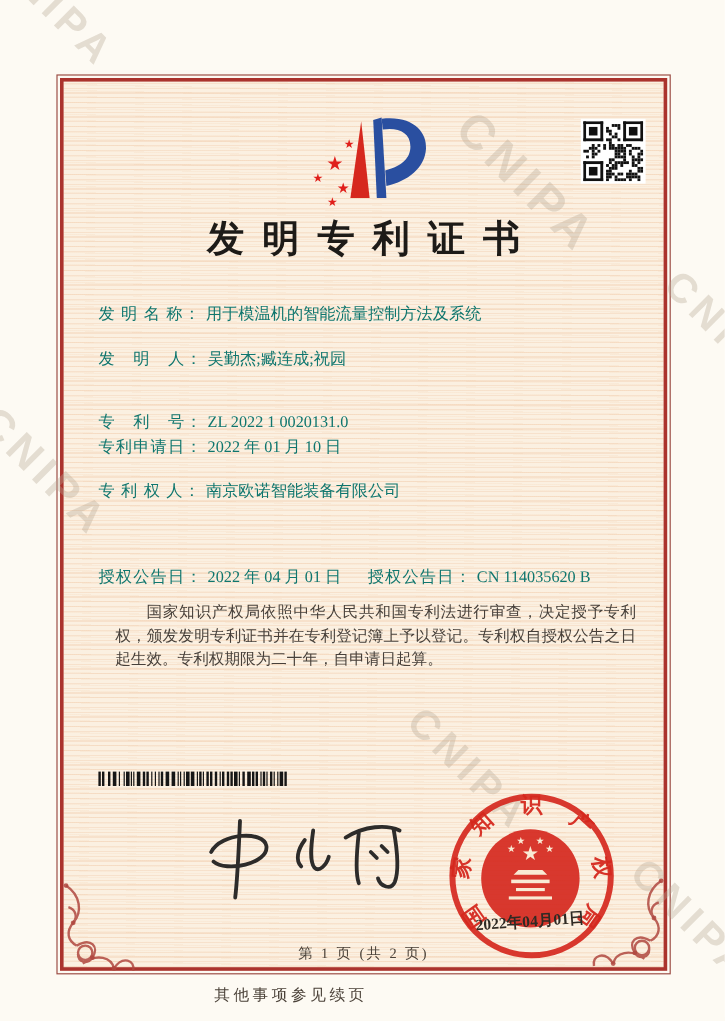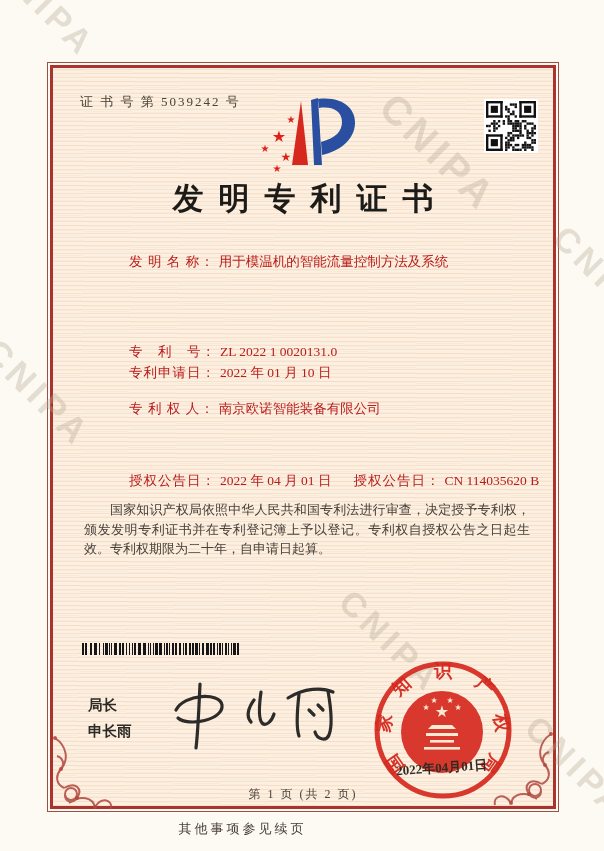--- a/index.html
+++ b/index.html
@@ -14,27 +14,27 @@
          background:
            repeating-linear-gradient(0deg, rgba(231,166,118,0.20) 0 1px, rgba(0,0,0,0) 1px 4px),
            repeating-linear-gradient(1.2deg, rgba(238,186,140,0.12) 0 1px, rgba(0,0,0,0) 1px 5px),
            #fbf0e1;}
   .content{position:absolute;z-index:3;left:0;top:0;width:604px;height:851px;}
   .certno{position:absolute;left:80px;top:93px;font-size:13px;letter-spacing:2px;color:#4a4138;}
   .logo{position:absolute;left:250px;top:95px;width:112px;height:80px;}
   .qr{position:absolute;left:484px;top:99px;width:54px;height:54px;background:#fff;padding:2px;box-sizing:border-box;}
   .title{position:absolute;left:47px;top:178px;width:512px;text-align:center;font-size:31px;
          font-weight:700;color:#1d1b18;letter-spacing:15px;text-indent:15px;}
-  .row{position:absolute;left:82px;width:460px;font-size:13.5px;white-space:nowrap;color:#b91c1c;margin-left:47px;}
+  .row{position:absolute;left:82px;width:460px;font-size:13.5px;white-space:nowrap;color:#0f766e;}
   .flabel{letter-spacing:1px;}
   .fvalue{margin-left:4px;}
   .fvalue2{margin-left:22px;}
   .paras{position:absolute;left:80px;top:500px;width:450px;font-size:13px;line-height:19.5px;
          color:#47403a;text-align:justify;}
-  .paras p{margin:0 0 8px 4px;text-indent:2em;}
+  .paras p{margin:0 0 8px 16px;text-indent:2em;}
   .barcode{position:absolute;left:82px;top:643px;width:158px;height:12px;}
   .issuer{position:absolute;left:88px;top:692px;font-family:"Liberation Sans","DejaVu Sans",sans-serif;
           font-size:14.5px;font-weight:600;color:#2d2a26;line-height:26px;}
   .sig{position:absolute;left:158px;top:676px;width:188px;height:86px;}
   .seal{position:absolute;left:368px;top:655px;width:150px;height:150px;z-index:5;}
   .pagenum{position:absolute;left:47px;top:786px;width:512px;text-align:center;font-size:12px;
            letter-spacing:2px;color:#4a4138;}
   .footnote{position:absolute;left:0;top:820px;width:485px;text-align:center;font-size:13px;
             letter-spacing:3px;color:#4a4138;}
   .orn{position:absolute;width:66px;height:80px;}
@@ -52,21 +52,20 @@
   <div class="wm" style="left:540px;top:258px;font-size:34px;">CNIPA</div>
   <div class="wm" style="left:326px;top:622px;font-size:34px;">CNIPA</div>
   <div class="wm" style="left:512px;top:748px;font-size:34px;">CNIPA</div>
 
   <div class="frame">
     <div class="frame-inner"></div>
   </div>
 
   <div class="content">
 
-    <div class="certno">证 书 号 第 5039242 号</div>
 
     <div class="logo">
       <svg width="112" height="80" viewBox="0 0 112 80">
         <polygon points="51,6 58,70 42,70" fill="#d6281e"></polygon>
         <polygon points="61,5 68,3 72,70 64,70" fill="#2a4fa0"></polygon>
         <path d="M68,4 C94,1 106,15 105,29 C104,45 90,56 72,60 L71,47 C86,43 92,36 92,27 C92,15 81,11 69,13 Z" fill="#2a4fa0"></path>
         <text x="41" y="28" font-size="10" fill="#e01f1a" text-anchor="middle">★</text>
         <text x="29" y="47" font-size="16" fill="#e01f1a" text-anchor="middle">★</text>
         <text x="15" y="57" font-size="10" fill="#e01f1a" text-anchor="middle">★</text>
         <text x="36" y="66" font-size="12" fill="#e01f1a" text-anchor="middle">★</text>
@@ -210,20 +209,23 @@
           <rect x="38.4" y="48" width="2.4" height="2.4" fill="#111"></rect>
           <rect x="45.6" y="48" width="2.4" height="2.4" fill="#111"></rect>
         </svg>
     </div>
 
     <div class="title">发明专利证书</div>
 
     <div class="row" style="top:253px">
       <span class="flabel">发 明 名 称：</span><span class="fvalue">用于模温机的智能流量控制方法及系统</span>
     </div>
+    <div class="row" style="top:290px">
+      <span class="flabel">发　明　人：</span><span class="fvalue">吴勤杰;臧连成;祝园</span>
+    </div>
     <div class="row" style="top:343px">
       <span class="flabel">专　利　号：</span><span class="fvalue">ZL 2022 1 0020131.0</span>
     </div>
     <div class="row" style="top:364px">
       <span class="flabel">专利申请日：</span><span class="fvalue">2022 年 01 月 10 日</span>
     </div>
     <div class="row" style="top:400px">
       <span class="flabel">专 利 权 人：</span><span class="fvalue">南京欧诺智能装备有限公司</span>
     </div>
     <div class="row" style="top:472px">
@@ -277,24 +279,20 @@
         <div style="position:absolute;left:135px;top:0;width:1px;height:12px;background:#161616"></div>
         <div style="position:absolute;left:137px;top:0;width:2px;height:12px;background:#161616"></div>
         <div style="position:absolute;left:140px;top:0;width:1px;height:12px;background:#161616"></div>
         <div style="position:absolute;left:143px;top:0;width:2px;height:12px;background:#161616"></div>
         <div style="position:absolute;left:146px;top:0;width:1px;height:12px;background:#161616"></div>
         <div style="position:absolute;left:149px;top:0;width:1px;height:12px;background:#161616"></div>
         <div style="position:absolute;left:151px;top:0;width:3px;height:12px;background:#161616"></div>
         <div style="position:absolute;left:155px;top:0;width:2px;height:12px;background:#161616"></div>
       </div>
 
-    <div class="issuer">
-      <div>局长</div>
-      <div>申长雨</div>
-    </div>
 
     <div class="sig">
       <svg width="188" height="86" viewBox="0 0 188 86">
         <g fill="none" stroke="#1c1c1c" stroke-width="3.2" stroke-linecap="round" opacity="0.92">
           <path d="M42,8 C41,30 40,56 38,72"></path>
           <path d="M18,34 C26,18 62,16 64,29 C66,44 30,51 20,42"></path>
           <path d="M96,24 C90,32 88,41 93,46"></path>
           <path d="M103,16 C101,30 100,42 104,47 C108,51 114,45 116,38"></path>
           <path d="M130,22 C146,12 164,11 175,16"></path>
           <path d="M141,18 C139,36 138,52 141,60"></path>

